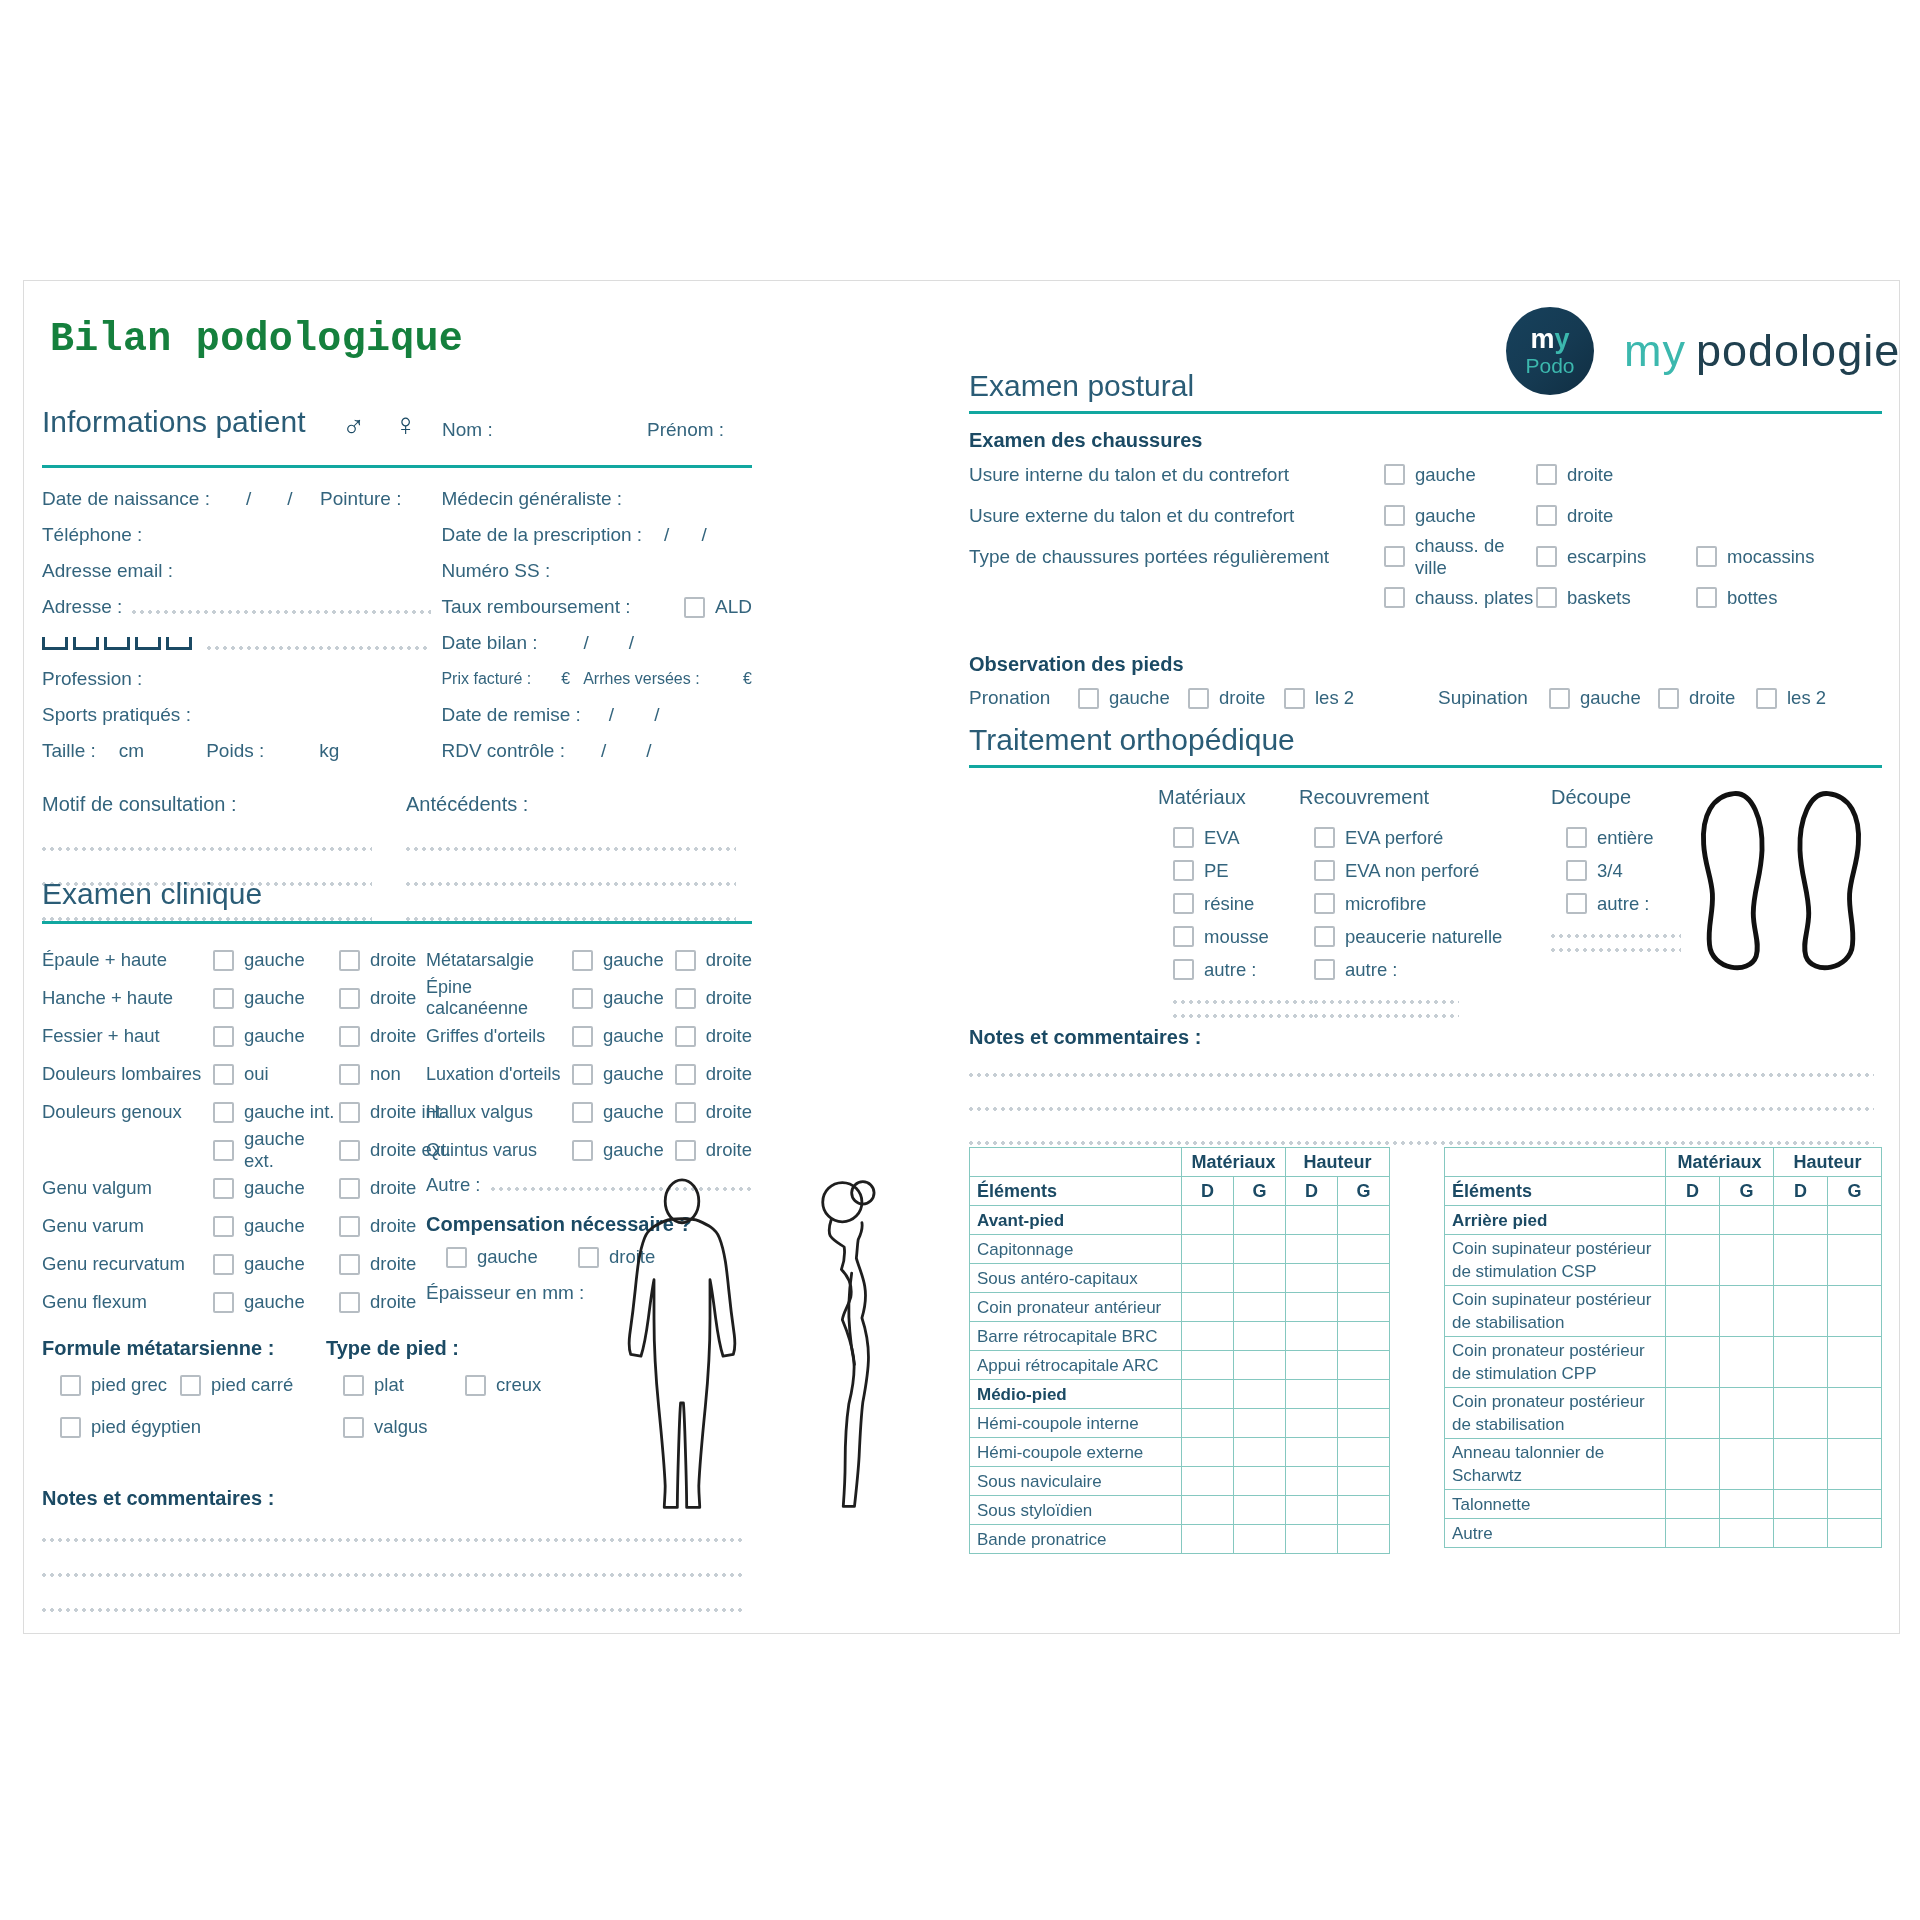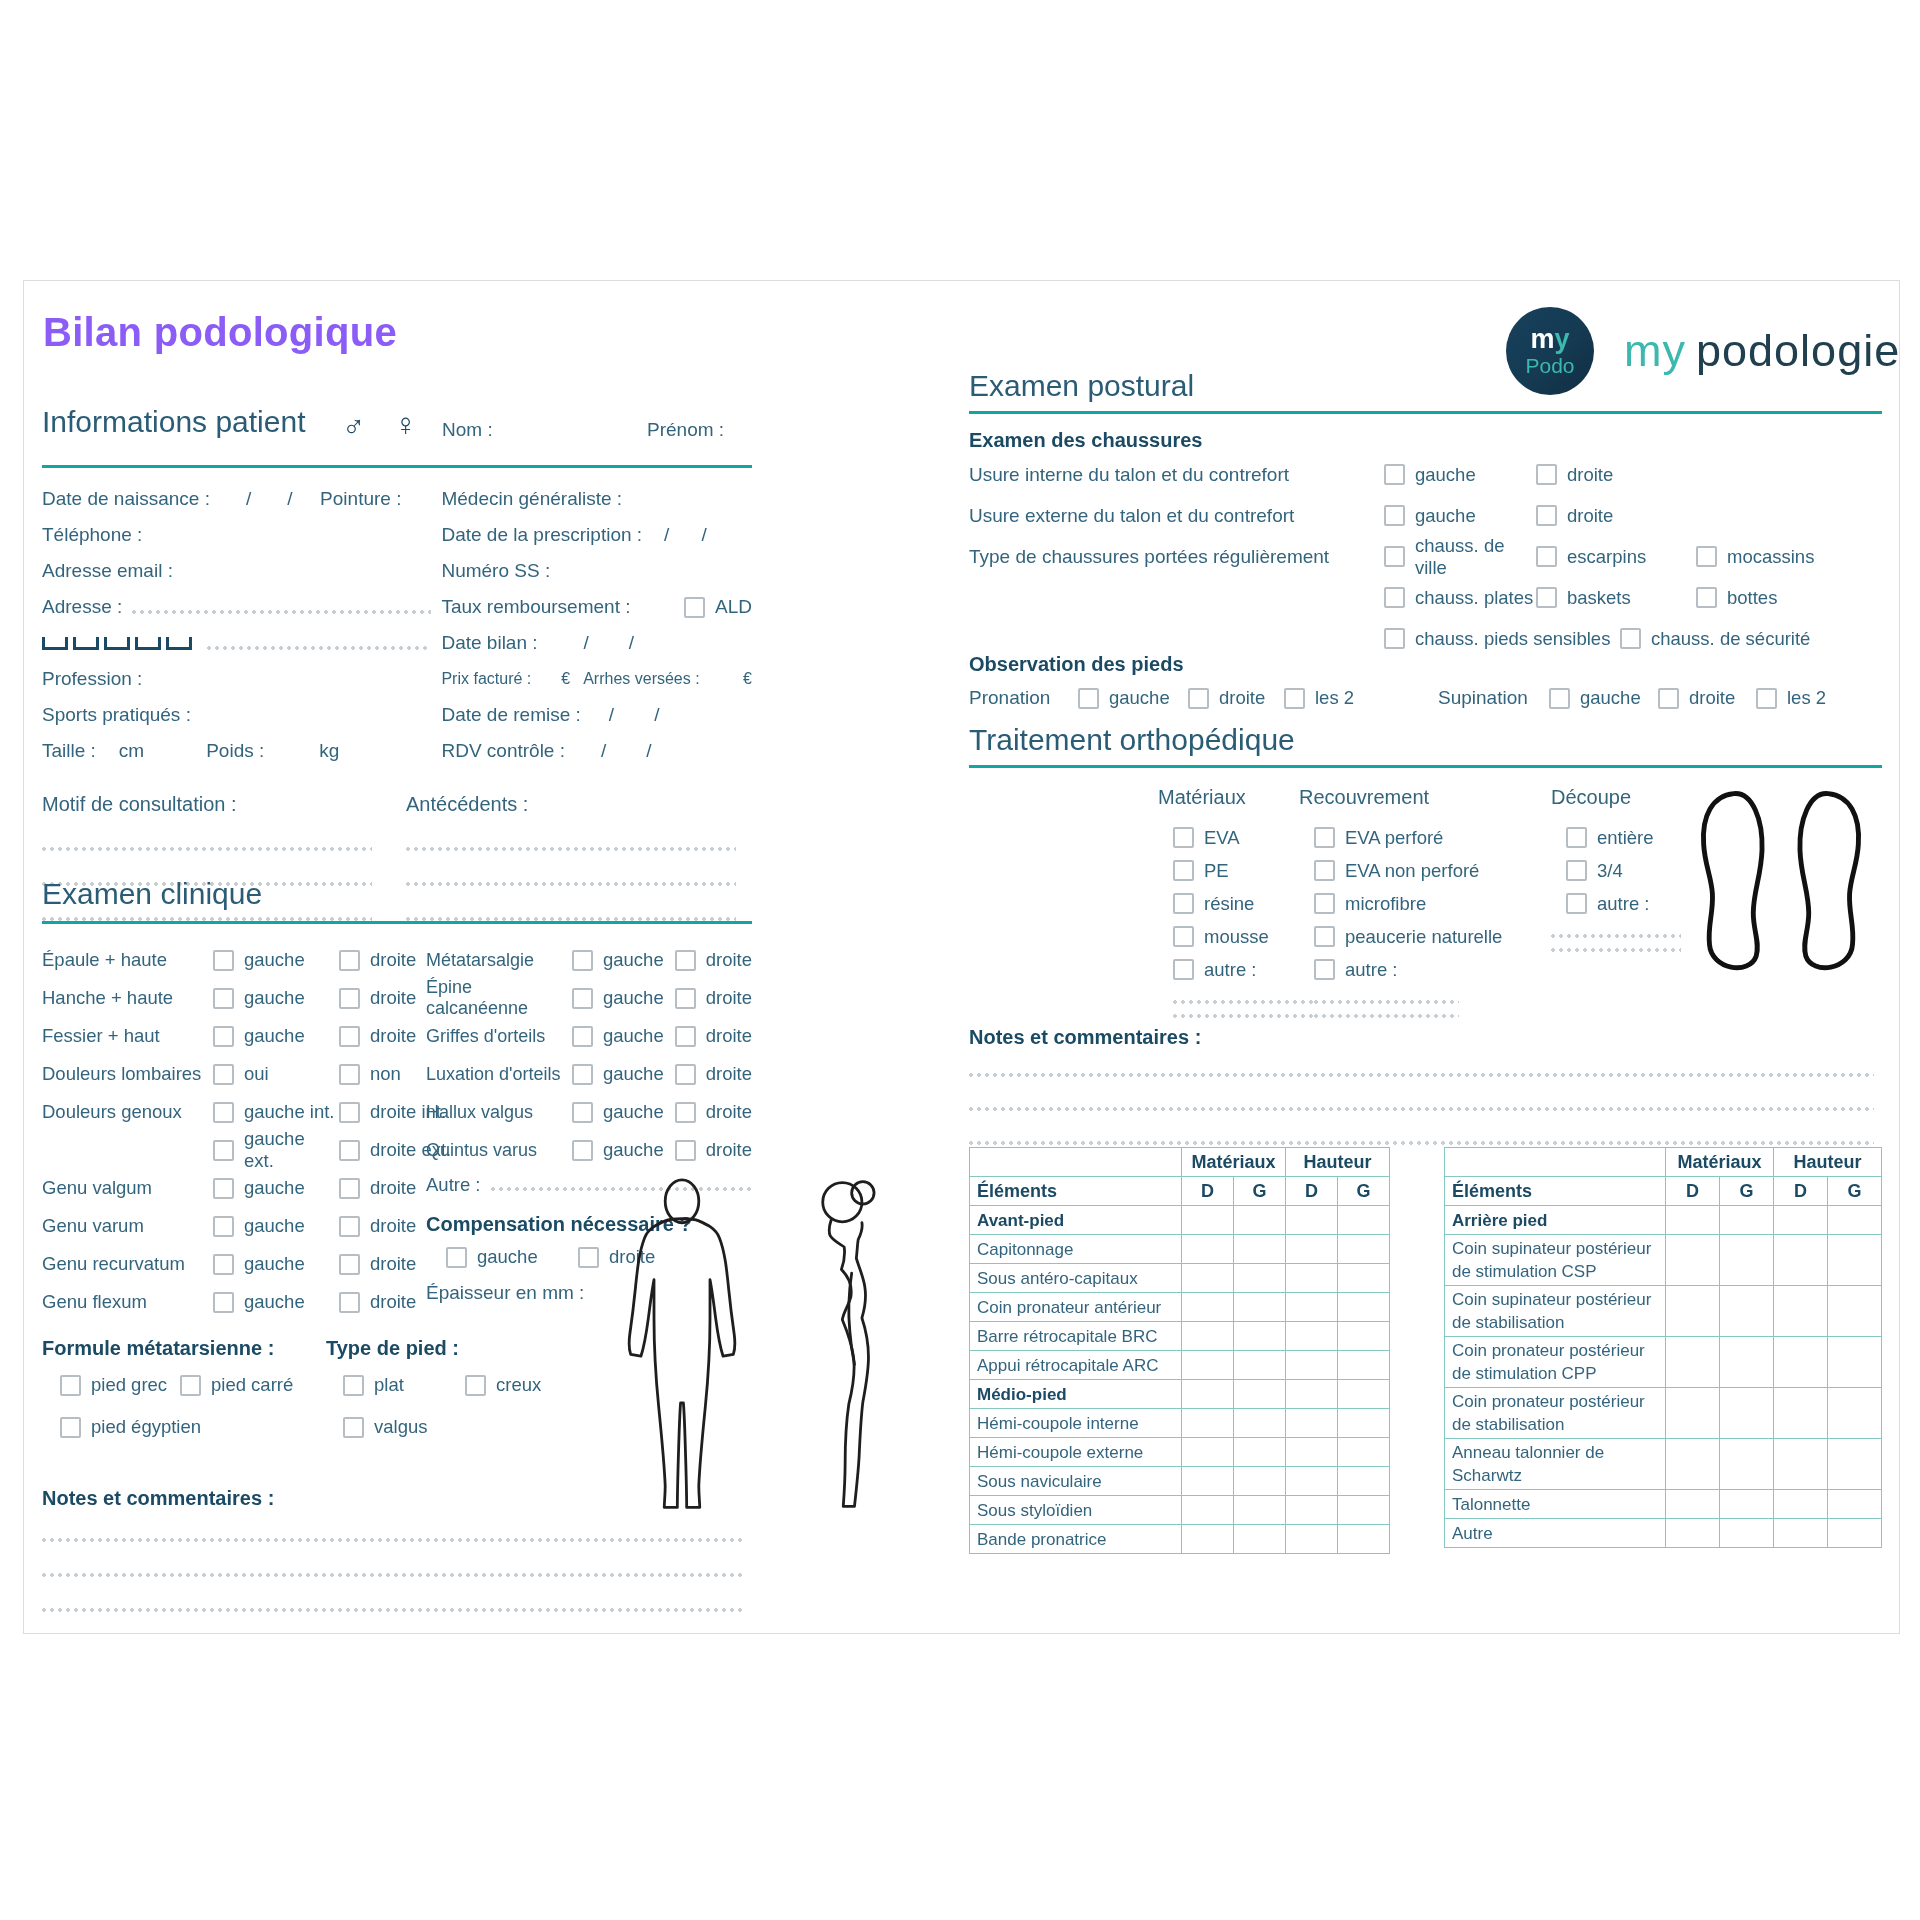--- a/index.html
+++ b/index.html
@@ -1,19 +1,19 @@
 <!DOCTYPE html>
 <html><head>
 <meta charset="utf-8">
 <style>
   html,body{margin:0;padding:0;}
   body{width:1920px;height:1920px;background:#ffffff;font-family:"Liberation Sans",sans-serif;color:#33647d;position:relative;}
   .card{position:absolute;left:23px;top:280px;width:1877px;height:1354px;border:1px solid #dcdcdc;background:#fff;box-sizing:border-box;}
   .abs{position:absolute;}
-  .title{font-size:40px;font-weight:bold;color:#8b5cf6;margin:1px;letter-spacing:.3px;}
+  .title{font-size:40px;font-weight:bold;color:#15803d;margin:8px;letter-spacing:.3px;font-family:Liberation Mono, monospace;}
   .sec-title{font-size:30px;color:#2a5c76;}
   .rule{height:3px;background:#11a7a0;}
   .lab{font-size:19px;color:#33647d;}
   .bold-head{font-size:20px;font-weight:bold;color:#1b4a64;}
   .cb{width:17px;height:17px;border:2px solid #b6bdc3;border-radius:2px;background:#fff;display:inline-block;flex:none;}
   .opt{display:flex;align-items:center;gap:10px;font-size:18.5px;color:#33647d;}
   .dots{height:4px;background-image:radial-gradient(circle 1.7px at 2px 2px,#c6ced4 99%,transparent 100%);background-repeat:repeat-x;background-size:8px 4px;}
   .frow{display:flex;align-items:center;height:36px;font-size:19px;}
   .frow .dots{flex:1;margin-left:10px;margin-top:10px;}
   .pbox{width:20px;height:10px;border:3px solid #1b4a64;border-top:none;display:inline-block;margin-right:5px;flex:none;}
@@ -478,30 +478,20 @@
         </span>
       <span class="opt" style="width:160px;">
           <span class="cb"></span>
           <span>baskets</span>
         </span>
       <span class="opt">
           <span class="cb"></span>
           <span>bottes</span>
         </span>
     </div>
-    <div style="display:flex;align-items:center;height:41px;padding-left:415px;">
-      <span class="opt" style="width:236px;">
-          <span class="cb"></span>
-          <span>chauss. pieds sensibles</span>
-        </span>
-      <span class="opt">
-          <span class="cb"></span>
-          <span>chauss. de sécurité</span>
-        </span>
-    </div>
   </div>
 
   <div class="abs" style="left:945px;top:372px;width:913px;">
     <div class="bold-head">Observation des pieds</div>
     <div style="display:flex;align-items:center;height:40px;margin-top:2px;">
       <span class="lab" style="width:109px;flex:none;">Pronation</span>
       <span class="opt" style="width:110px;">
           <span class="cb"></span>
           <span>gauche</span>
         </span>

